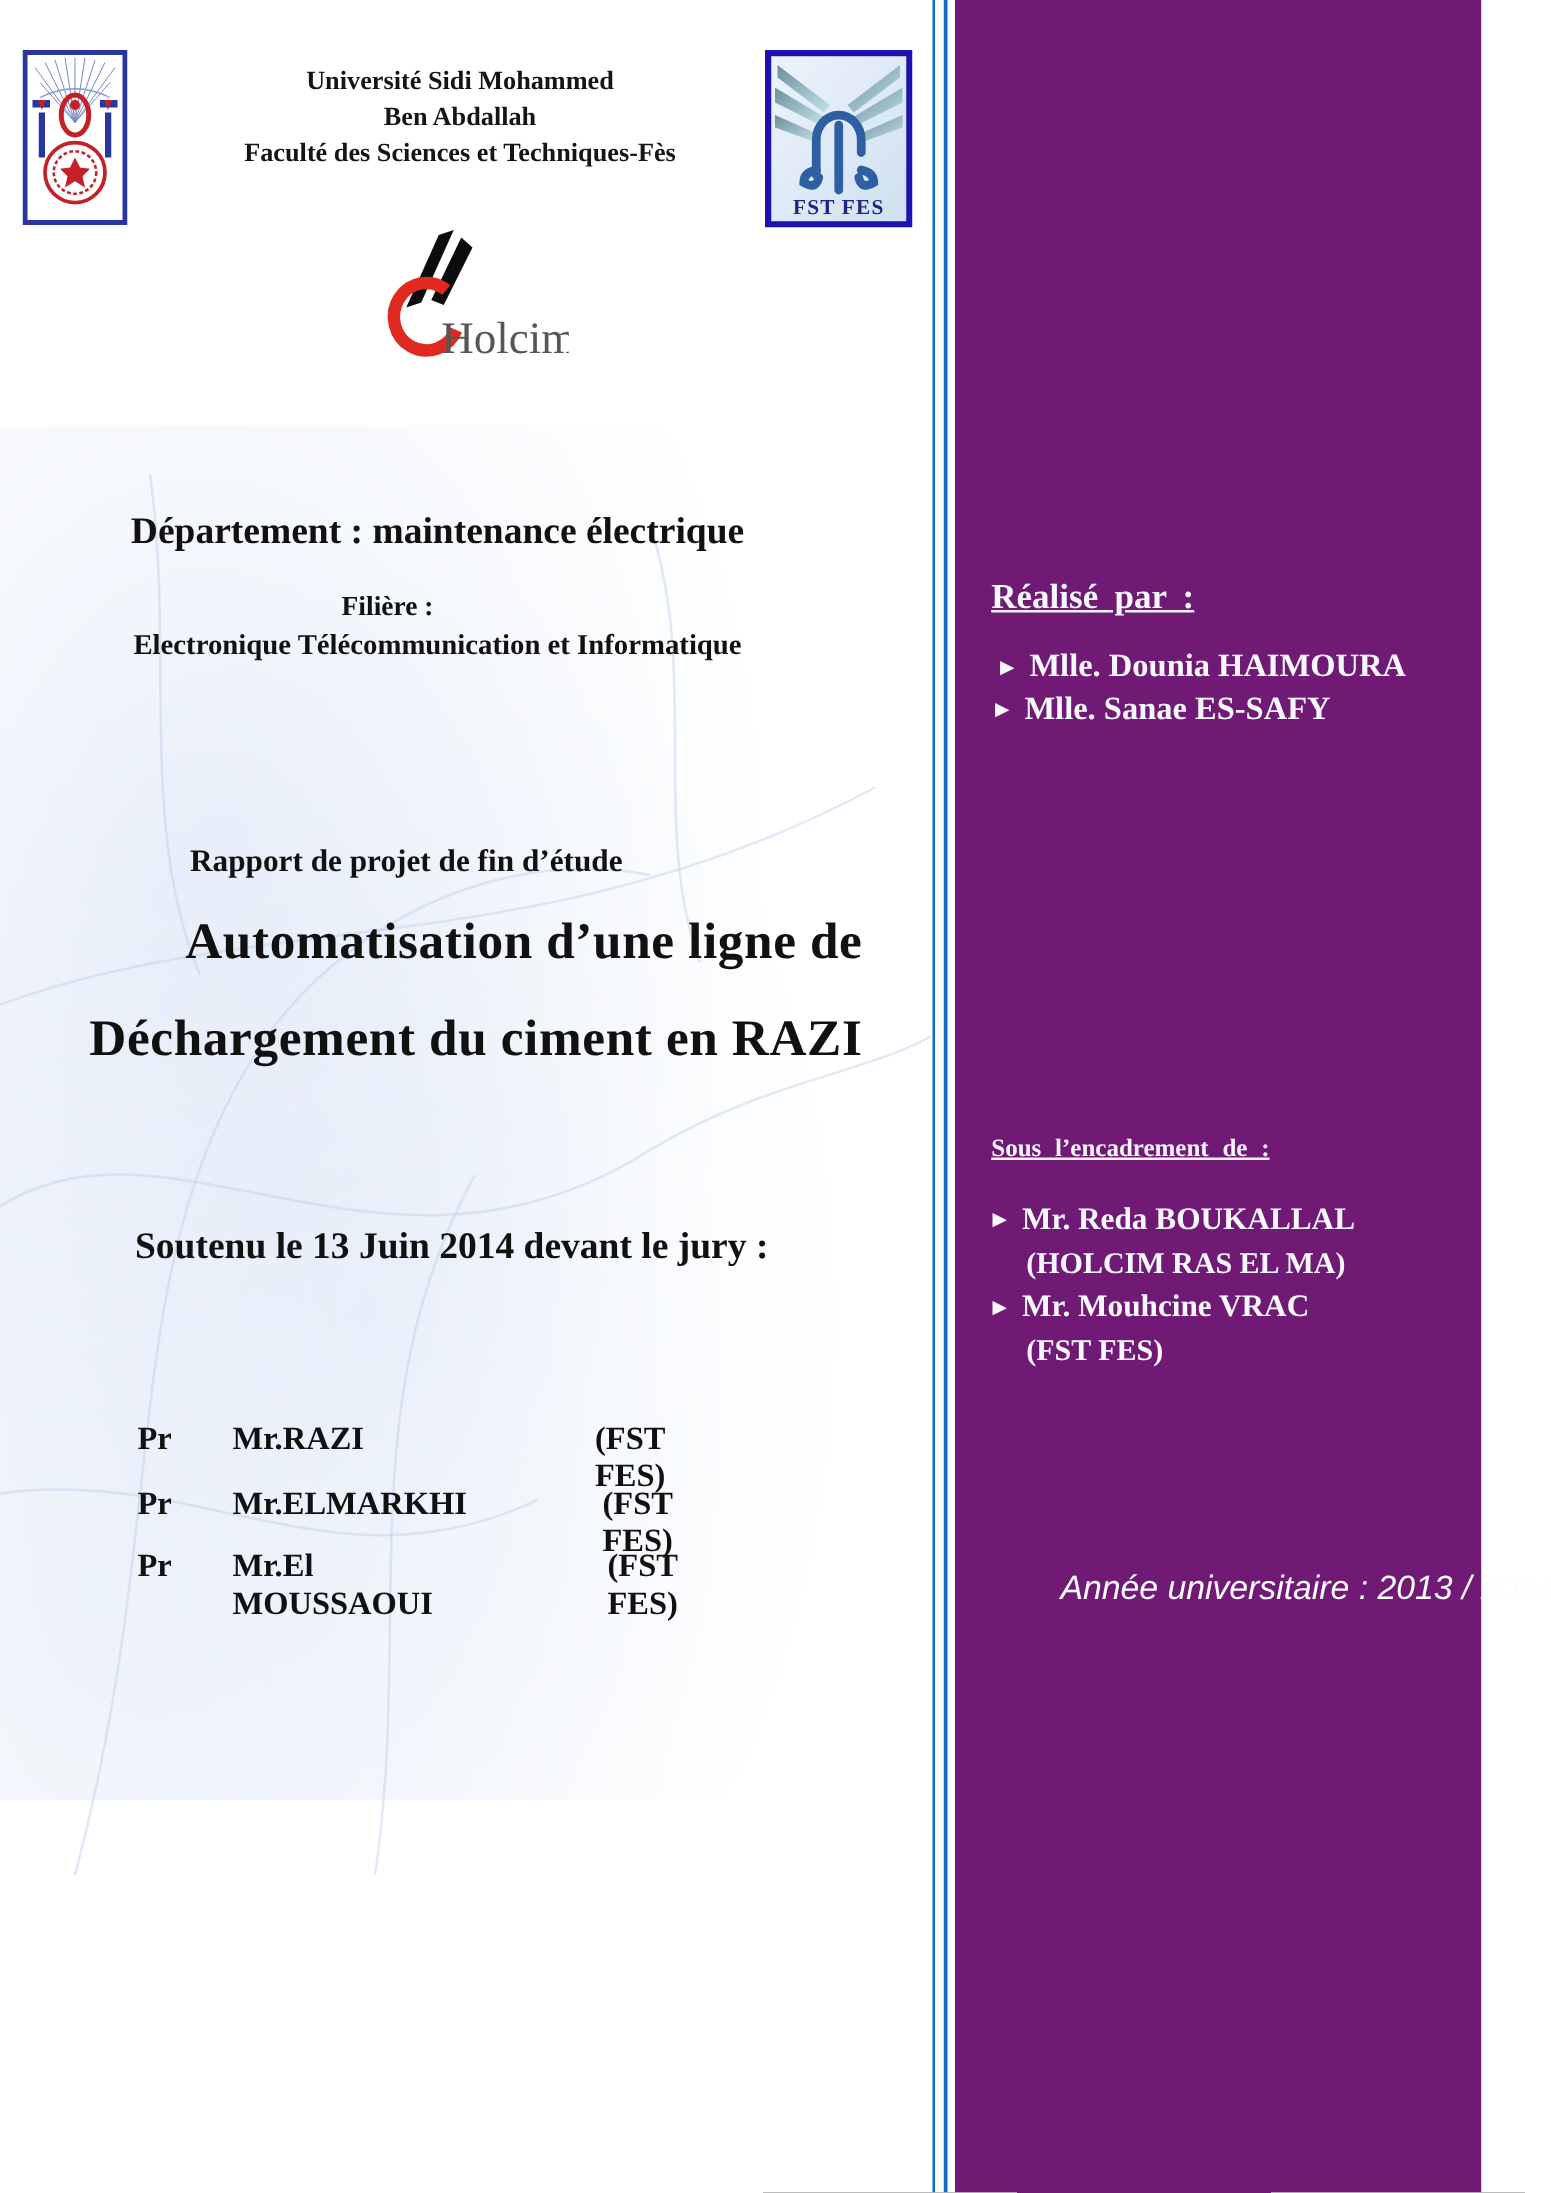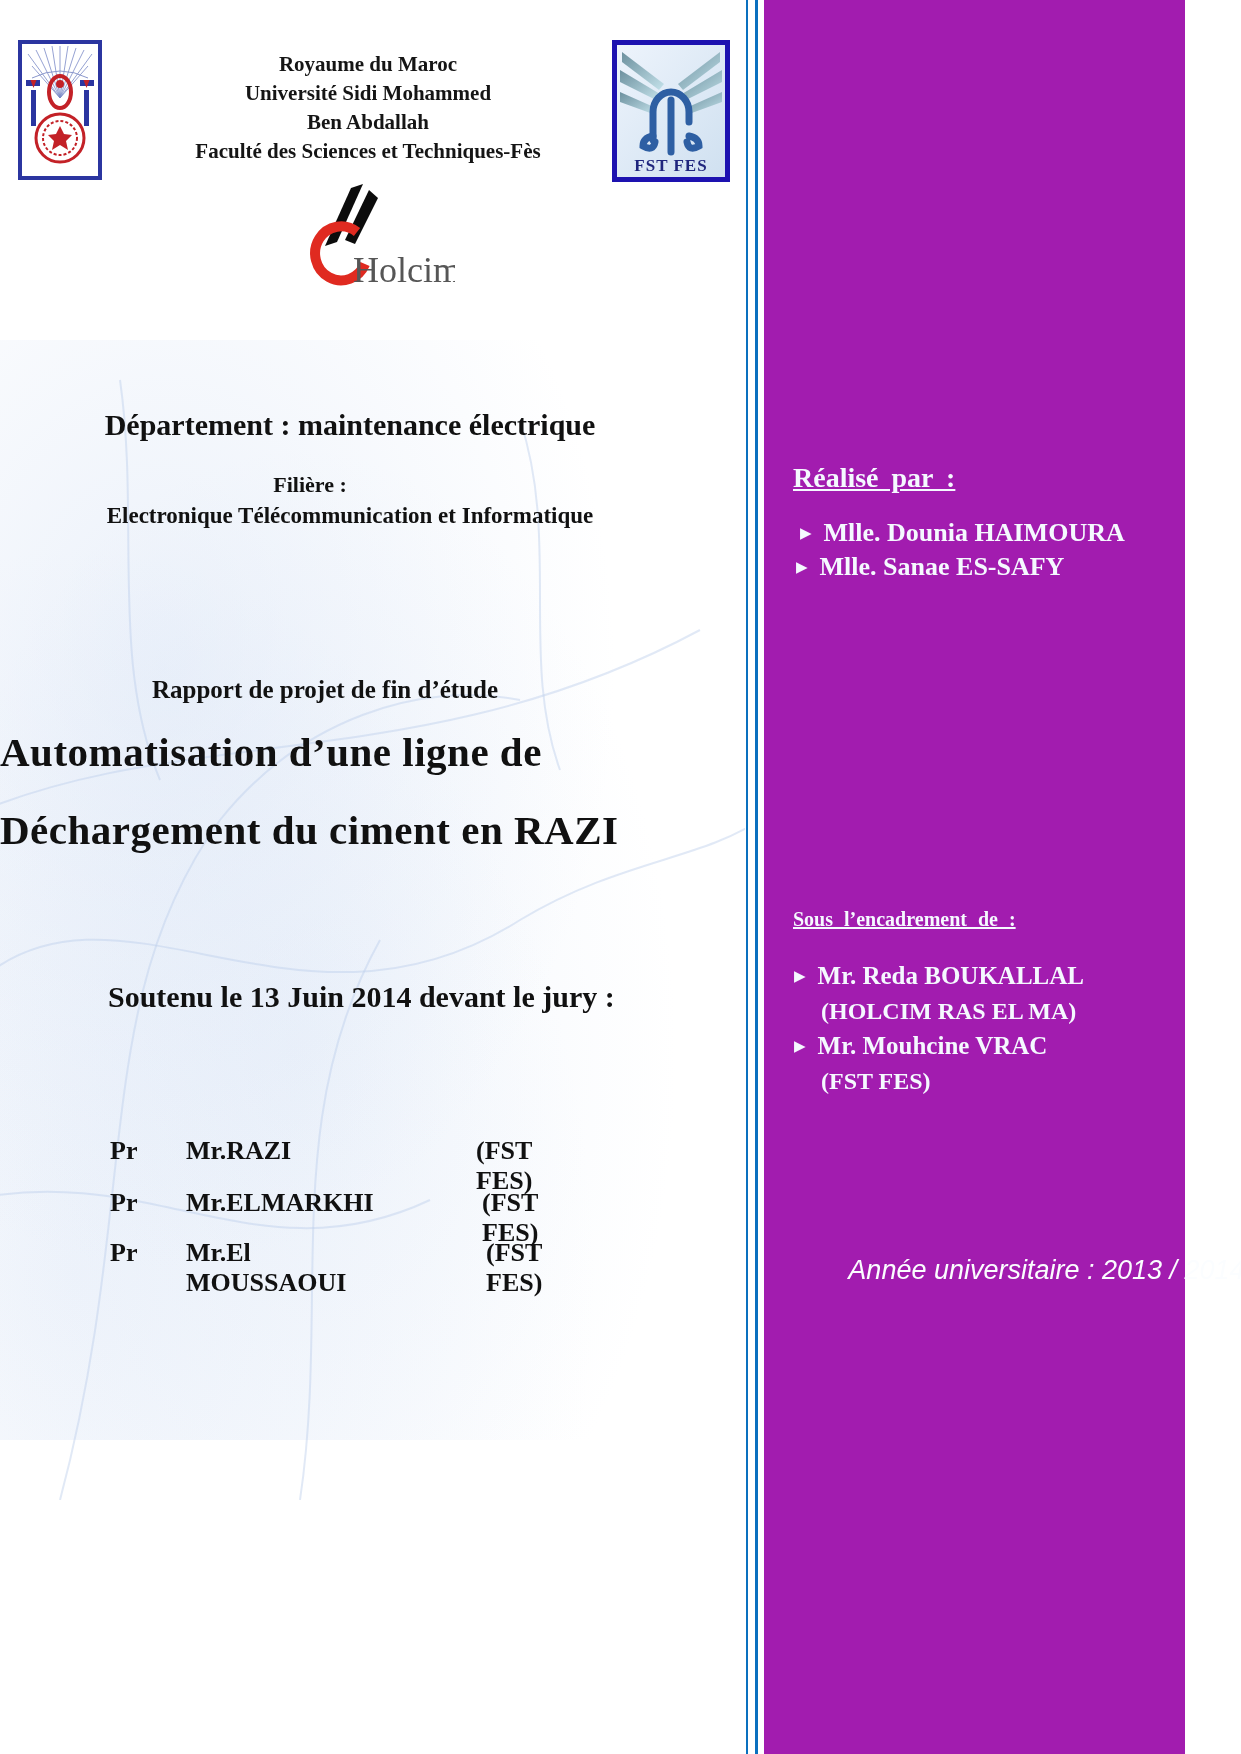--- a/index.html
+++ b/index.html
@@ -8,26 +8,26 @@
     margin:0 auto;overflow:hidden;
     font-family:"Liberation Serif", serif;color:#111;
   }
   .abs{position:absolute;}
   
   .hdr-lines{width:480px;text-align:center;font-weight:bold;font-size:21px;line-height:29px;color:#151515;}
   .dept{width:700px;text-align:center;font-weight:bold;font-size:30px;}
   .filiere-label{width:620px;text-align:center;font-weight:bold;font-size:22px;}
   .filiere-value{width:700px;text-align:center;font-weight:bold;font-size:23px;}
   .report-label{font-weight:bold;font-size:25px;}
-  .title-line{width:690px;text-align:left;font-weight:bold;font-size:41px;letter-spacing:.5px;}
+  .title-line{width:690px;text-align:right;font-weight:bold;font-size:41px;letter-spacing:.5px;}
   .soutenu{font-weight:bold;font-size:30px;font-family:"Liberation Serif",serif;}
   .jury-row{font-weight:bold;font-size:26px;}
   
   .sep{top:0;height:1754px;background:#0a70bf;}
-  .panel{left:764px;top:0;width:421px;height:1754px;background:#a21caf;color:#f5f9ff;}
+  .panel{left:764px;top:0;width:421px;height:1754px;background:#701a75;color:#f5f9ff;}
   .panel-label{font-weight:bold;font-size:28px;text-decoration:underline;word-spacing:6px;}
   .panel-item{font-weight:bold;font-size:26px;white-space:nowrap;}
   .panel-org{font-weight:bold;font-size:24px;}
   .bullet{display:inline-block;font-size:15px;margin-right:12px;transform:translateY(-3px);font-family:"DejaVu Sans",sans-serif;}
   .annee{width:477px;text-align:center;font-style:italic;font-size:27px;font-family:"Liberation Sans",sans-serif;color:#fbfdff;padding-left:44px;}
   
   .wash{left:0;top:340px;width:745px;height:1100px;pointer-events:none;
     background:
       radial-gradient(ellipse at 22% 30%, rgba(203,218,242,.38), transparent 55%),
       radial-gradient(ellipse at 40% 65%, rgba(210,224,244,.30), transparent 60%),
@@ -75,21 +75,20 @@
     <path d="M15.5,48 l-3,-8 h6 z" fill="#c32127"></path>
     <path d="M68.5,48 l-3,-8 h6 z" fill="#c32127"></path>
     <ellipse cx="42" cy="52" rx="11" ry="16" fill="none" stroke="#c32127" stroke-width="4"></ellipse>
     <circle cx="42" cy="44" r="4" fill="#c32127"></circle>
     <circle cx="42" cy="98" r="24" fill="none" stroke="#c32127" stroke-width="3"></circle>
     <circle cx="42" cy="98" r="17" fill="none" stroke="#c32127" stroke-width="2" stroke-dasharray="3 2"></circle>
     <path d="M42,86 l4,8 8,1 -6,6 2,9 -8,-5 -8,5 2,-9 -6,-6 8,-1 z" fill="#c32127"></path>
   </svg>
 
   <div class="abs hdr-lines" style="left:128px;top:50px;">
-    <div>Royaume du Maroc</div>
     <div>Université Sidi Mohammed</div>
     <div>Ben Abdallah</div>
     <div>Faculté des Sciences et Techniques-Fès</div>
   </div>
 
   <svg class="abs" style="left:612px;top:40px;" width="118" height="142" viewBox="0 0 118 142">
     <defs>
       <linearGradient id="fstbg" x1="0" y1="0" x2="1" y2="1">
         <stop offset="0" stop-color="#eef4fc"></stop>
           <stop offset="1" stop-color="#cfe0f0"></stop>

